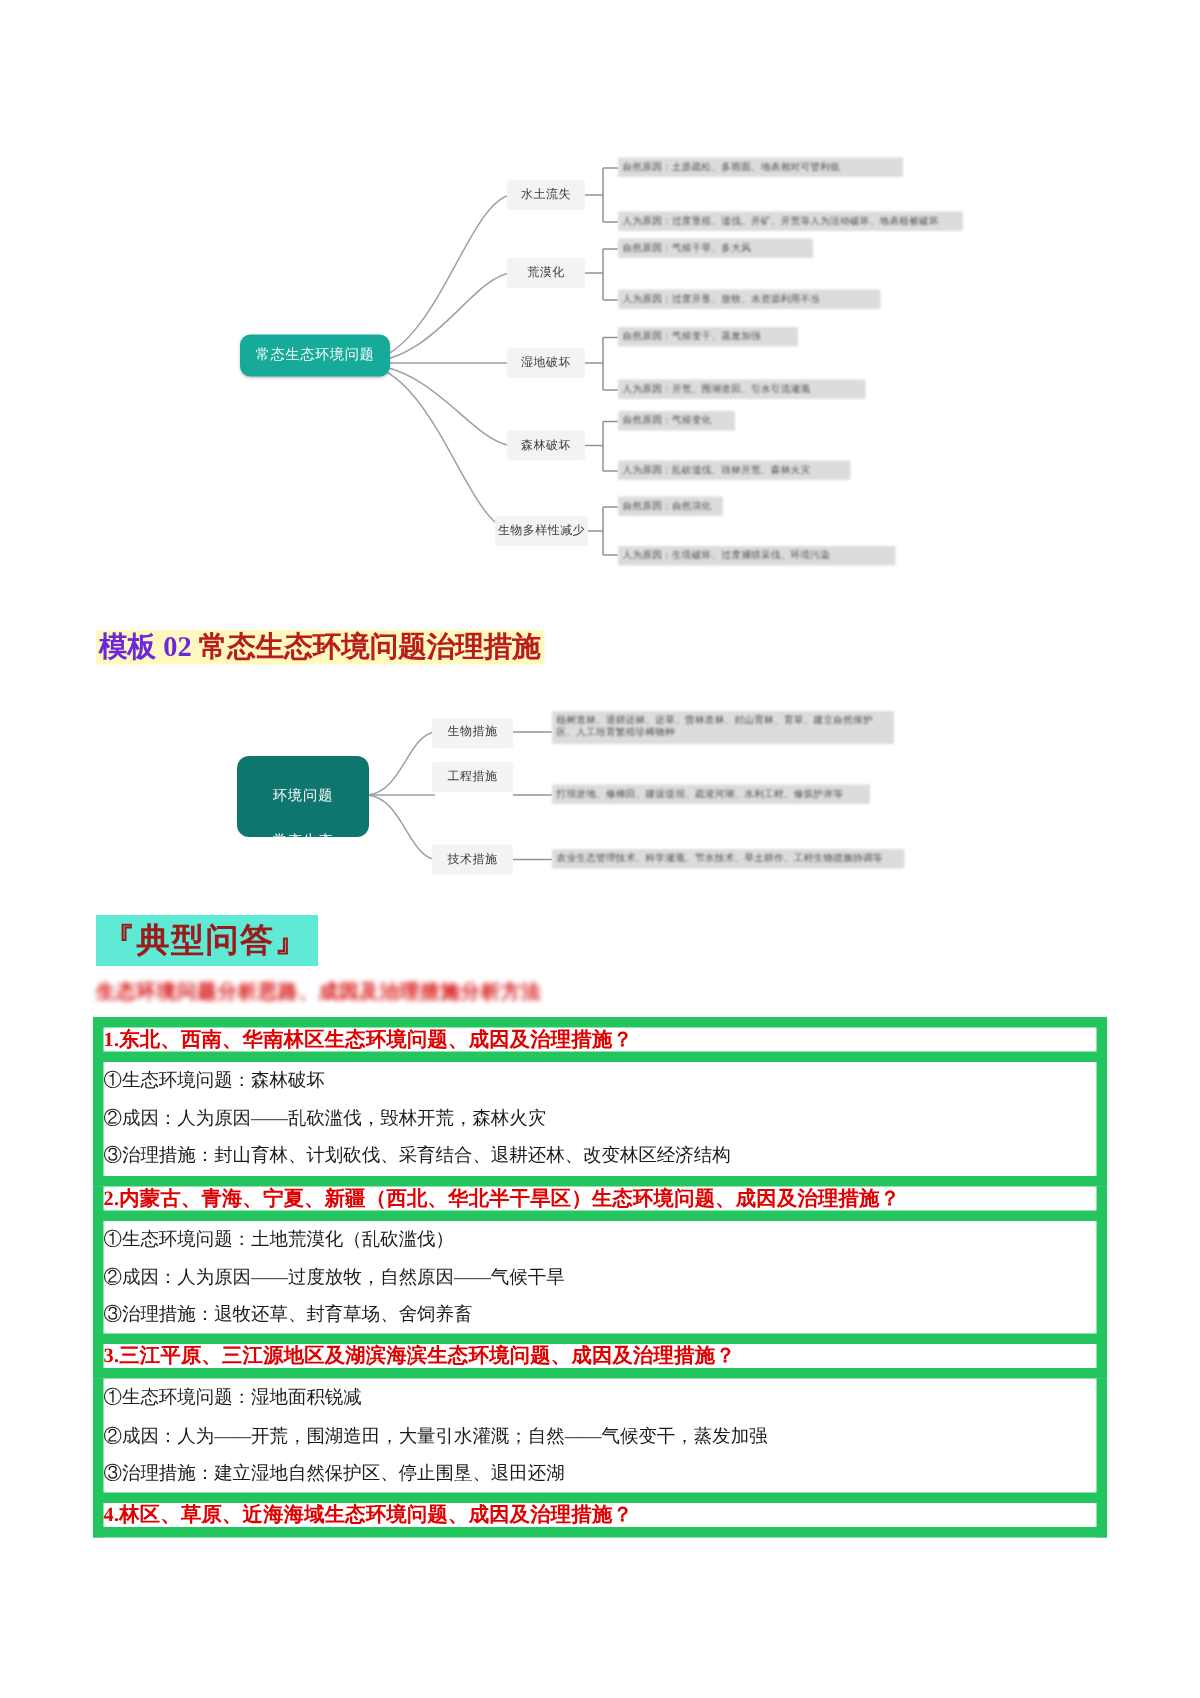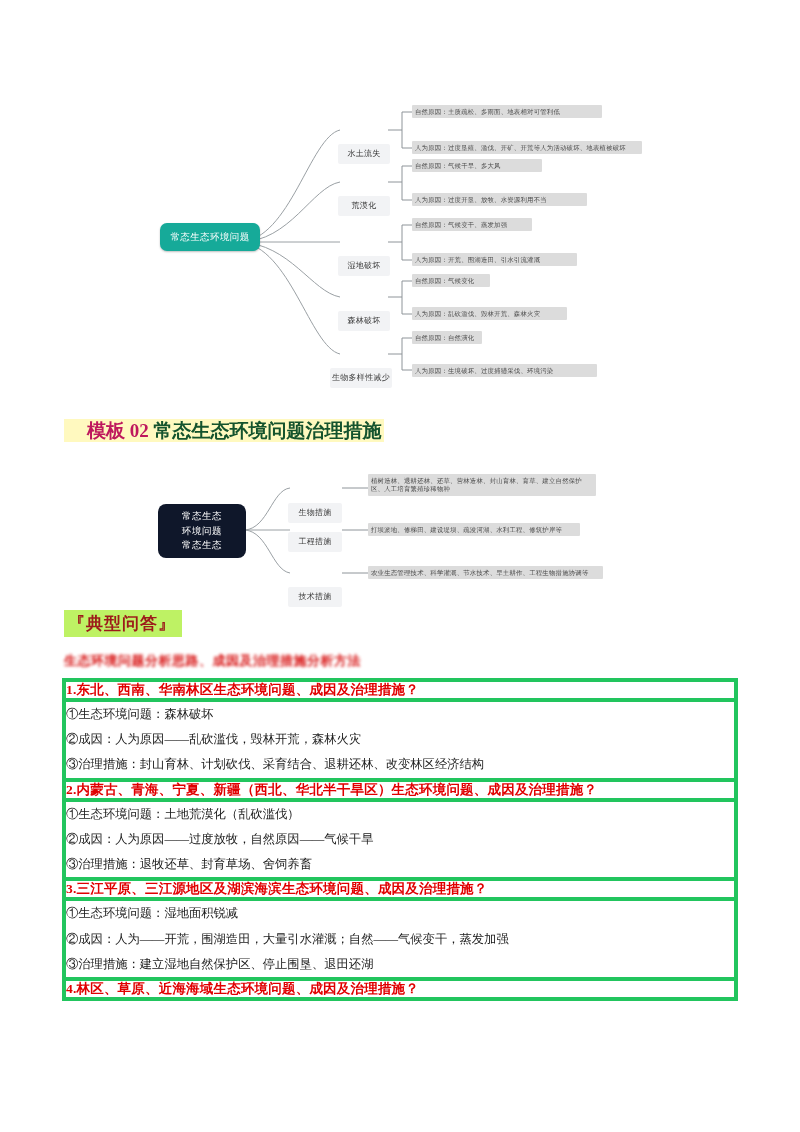--- a/index.html
+++ b/index.html
@@ -32,21 +32,20 @@
     box-shadow:0 1px 2px rgba(0,0,0,.25);
     filter:blur(.25px);
   }
   .branch-node{
     background:#f2f3f5;
     color:#3a3a3a;
     font-size:8px;
     letter-spacing:.3px;
     border-radius:2px;
     filter:blur(.5px);
-    margin-top:24px;
   }
   .leaf-node{
     background:#dcdcdc;
     color:#4a4a4a;
     font-size:6.4px;
     letter-spacing:.2px;
     justify-content:flex-start;
     text-align:left;
     padding:1px 3px;
     border-radius:1px;
@@ -60,63 +59,64 @@
   .tpl-head{
     position:absolute;left:64px;top:418px;
     font-size:19px;font-weight:bold;
     font-family:"Liberation Serif","DejaVu Serif",serif;
     white-space:nowrap;
   }
   .tpl-head .hl{
     background:#fff9bf;
     padding:1px 2px;
   }
-  .tpl-head .red{color:#be185d;margin-left:21px;}
-  .tpl-head .blk{color:#14532d;}
+  .tpl-head .red{color:#6d28d9;}
+  .tpl-head .blk{color:#b91c1c;}
 
   .qa-head{
     position:absolute;left:64px;top:610px;
-    font-size:17px;font-weight:bold;color:#9c1a1a;
-    background:#bef264;
+    font-size:22px;font-weight:bold;color:#9c1a1a;
+    background:#5eead4;
     padding:2px 6px 2px 4px;
     letter-spacing:1px;
     white-space:nowrap;
   }
 
   .sub-red{
     position:absolute;left:64px;top:652px;
     font-size:13px;font-weight:bold;color:#d40000;
     letter-spacing:.5px;
     filter:blur(1.6px);
     white-space:nowrap;
     opacity:.92;
   }
 
   
   .map2{position:absolute;left:150px;top:468px;width:520px;height:125px;}
   .root-node2{
-    background:#0f172a;
+    background:#0f766e;
     color:#ffffff;
     border-radius:8px;
     font-size:9.5px;
     line-height:1.55;
     letter-spacing:.6px;
     flex-direction:column;
     filter:blur(.2px);
+    gap:16px;
   }
 
   
   .qa-table{
     position:absolute;left:62px;top:678px;
     width:676px;
     border-collapse:collapse;
     table-layout:fixed;
   }
   .qa-table td{
-    border:4px solid #22c55e;
+    border:7px solid #22c55e;
     padding:0;
     vertical-align:middle;
   }
   .q-cell{
     background:#ffffff;
     color:#e00000;
     font-weight:bold;
     font-size:13.5px;
     padding:5px 6px 6px 6px;
     letter-spacing:.2px;

